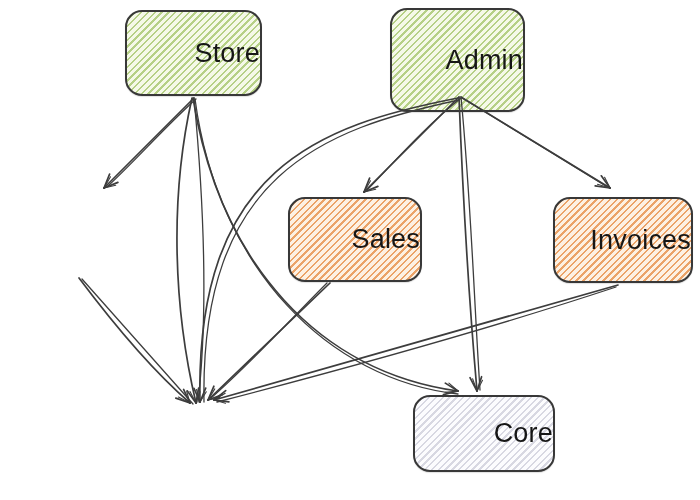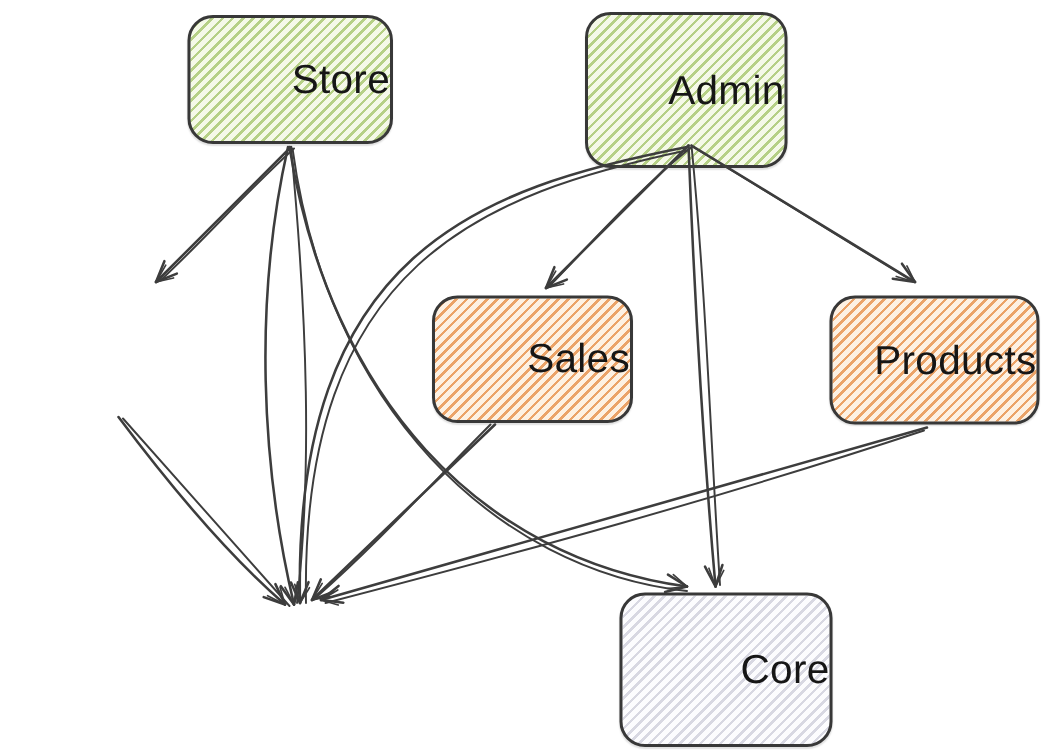--- a/index.html
+++ b/index.html
@@ -45,23 +45,23 @@
   <div class="node" style="left: 125px; top: 10px; width: 137px; height: 86px; border-color: rgb(56, 56, 56); background-color: rgb(245, 249, 232); background-image: repeating-linear-gradient(135deg, rgb(182, 208, 134) 0px, rgb(182, 208, 134) 1.7px, transparent 1.7px, transparent 4.8px);">
       <span style="color: rgb(22, 22, 22);">Store</span>
     </div>
     <div class="node" style="left: 390px; top: 8px; width: 135px; height: 104px; border-color: rgb(56, 56, 56); background-color: rgb(245, 249, 232); background-image: repeating-linear-gradient(135deg, rgb(182, 208, 134) 0px, rgb(182, 208, 134) 1.7px, transparent 1.7px, transparent 4.8px);">
       <span style="color: rgb(22, 22, 22);">Admin</span>
     </div>
     <div class="node" style="left: 288px; top: 197px; width: 134px; height: 85px; border-color: rgb(56, 56, 56); background-color: rgb(253, 241, 227); background-image: repeating-linear-gradient(135deg, rgb(235, 163, 104) 0px, rgb(235, 163, 104) 1.7px, transparent 1.7px, transparent 4.8px);">
       <span style="color: rgb(22, 22, 22); margin-left: 29px;">Sales</span>
     </div>
     <div class="node" style="left: 553px; top: 197px; width: 140px; height: 86px; border-color: rgb(56, 56, 56); background-color: rgb(253, 241, 227); background-image: repeating-linear-gradient(135deg, rgb(235, 163, 104) 0px, rgb(235, 163, 104) 1.7px, transparent 1.7px, transparent 4.8px);">
-      <span style="color: rgb(22, 22, 22);">Products</span>
+      <span style="color: rgb(22, 22, 22);">Invoices</span>
     </div>
-    <div class="node" style="left: 413px; top: 395px; width: 142px; height: 103px; border-color: rgb(56, 56, 56); background-color: rgb(252, 252, 254); background-image: repeating-linear-gradient(135deg, rgb(216, 216, 226) 0px, rgb(216, 216, 226) 1.7px, transparent 1.7px, transparent 4.8px);">
+    <div class="node" style="left: 413px; top: 395px; width: 142px; height: 77px; border-color: rgb(56, 56, 56); background-color: rgb(252, 252, 254); background-image: repeating-linear-gradient(135deg, rgb(216, 216, 226) 0px, rgb(216, 216, 226) 1.7px, transparent 1.7px, transparent 4.8px);">
       <span style="color: rgb(22, 22, 22);">Core</span>
     </div>
     <svg id="edges" width="700" height="500" viewBox="0 0 700 500" xmlns="http://www.w3.org/2000/svg">
       <g>
         <path d="M194,98 L104,188" fill="none" stroke="#3d3d3d" stroke-width="1.7" stroke-linecap="round"></path>
         <path d="M196,99 C164,128 138,158 108,186" fill="none" stroke="#3d3d3d" stroke-width="1.3" stroke-linecap="round"></path>
         <path d="M104.0,188.0 L117.9,182.4" fill="none" stroke="#3d3d3d" stroke-width="1.7" stroke-linecap="round"></path>
         <path d="M104.0,188.0 L109.6,174.1" fill="none" stroke="#3d3d3d" stroke-width="1.7" stroke-linecap="round"></path>
         <path d="M104.0,188.0 L115.7,185.3" fill="none" stroke="#3d3d3d" stroke-width="1.1" stroke-linecap="round"></path>
         <path d="M104.0,188.0 L110.5,176.8" fill="none" stroke="#3d3d3d" stroke-width="1.1" stroke-linecap="round"></path>

